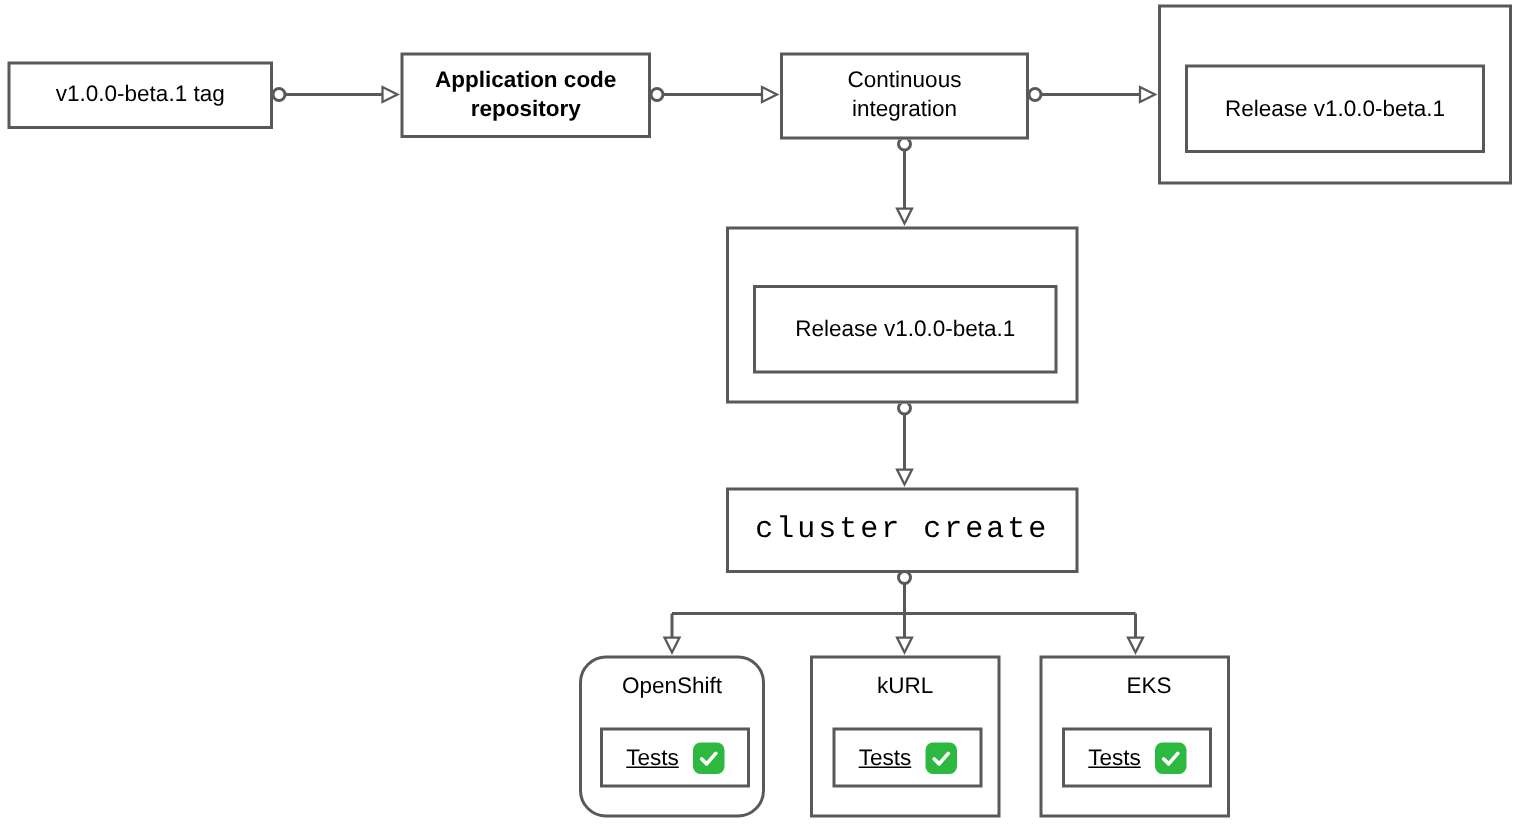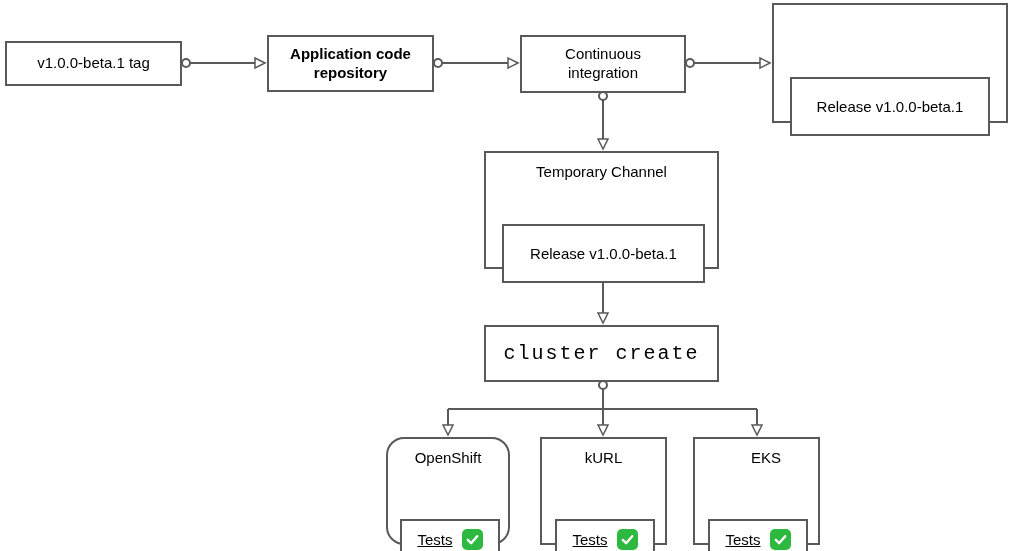--- a/index.html
+++ b/index.html
@@ -39,21 +39,20 @@
     margin-top: 10px;
   }
   .inner-node {
     position: absolute;
     background: var(--bg);
     border: 2px solid var(--stroke);
     box-sizing: border-box;
     display: flex; align-items: center; justify-content: center;
     text-align: center;
     font-size: 15px;
-    margin-top: 34px;
   }
   .mono-label {
     font-family: "Liberation Mono", "DejaVu Sans Mono", monospace;
     font-weight: normal;
     font-size: 20px;
     letter-spacing: 2px;
   }
   .tests-content { display: flex; align-items: center; gap: 9px; text-decoration: underline; }
   .check-badge {
     width: 21px; height: 21px;
@@ -123,21 +122,20 @@
 
 <div class="node" style="left:267px; top:35px; width:167px; height:57px;font-weight:bold;">Application code repository</div>
 
 <div class="node" style="left:520px; top:35px; width:166px; height:58px;">Continuous integration</div>
 
 <div class="container-node" style="left:772px; top:3px; width:236px; height:120px;">
   <div class="inner-node" style="left:16px; top:38px; width:200px; height:59px;">Release v1.0.0-beta.1</div>
 </div>
 
 <div class="container-node" style="left:484px; top:151px; width:235px; height:118px;">
-  <div class="container-title">Temporary Channel</div>
   <div class="inner-node" style="left:16px; top:37px; width:203px; height:59px;">Release v1.0.0-beta.1</div>
 </div>
 
 <div class="node mono-label" style="left:484px; top:325px; width:235px; height:57px;">cluster create</div>
 
 <div class="container-node" style="left:386px; top:437px; width:124px; height:108px;border-radius:18px;">
   <div class="container-title">OpenShift</div>
   <div class="inner-node" style="left:12px; top:46px; width:100px; height:40px;">
     <span class="tests-content">
       <span>Tests</span>

